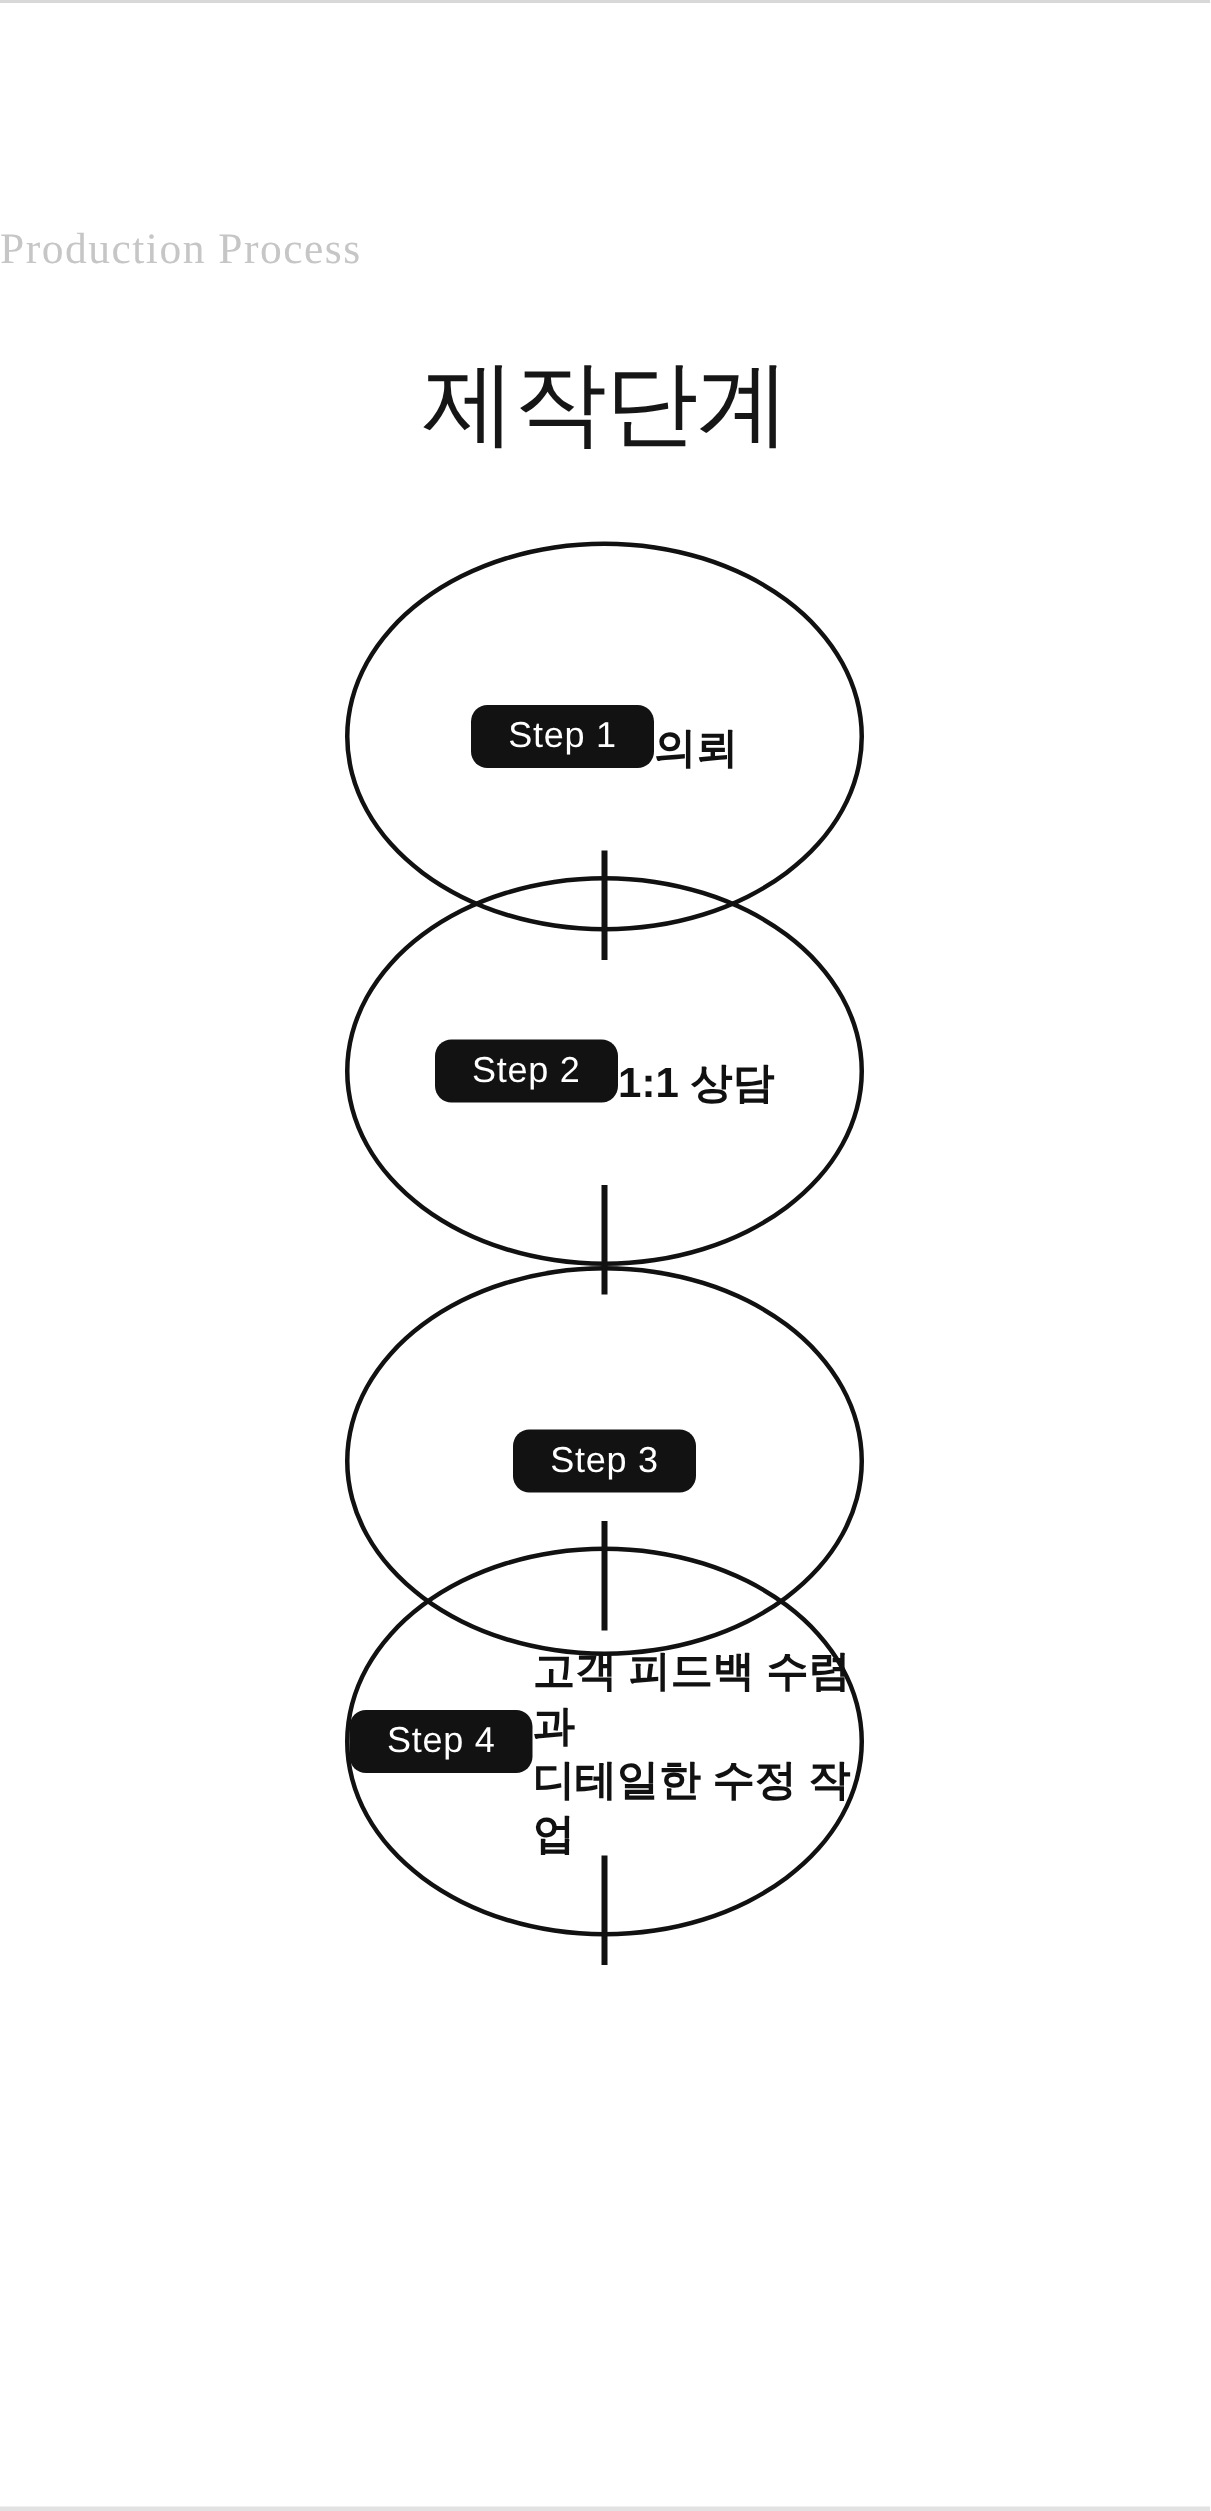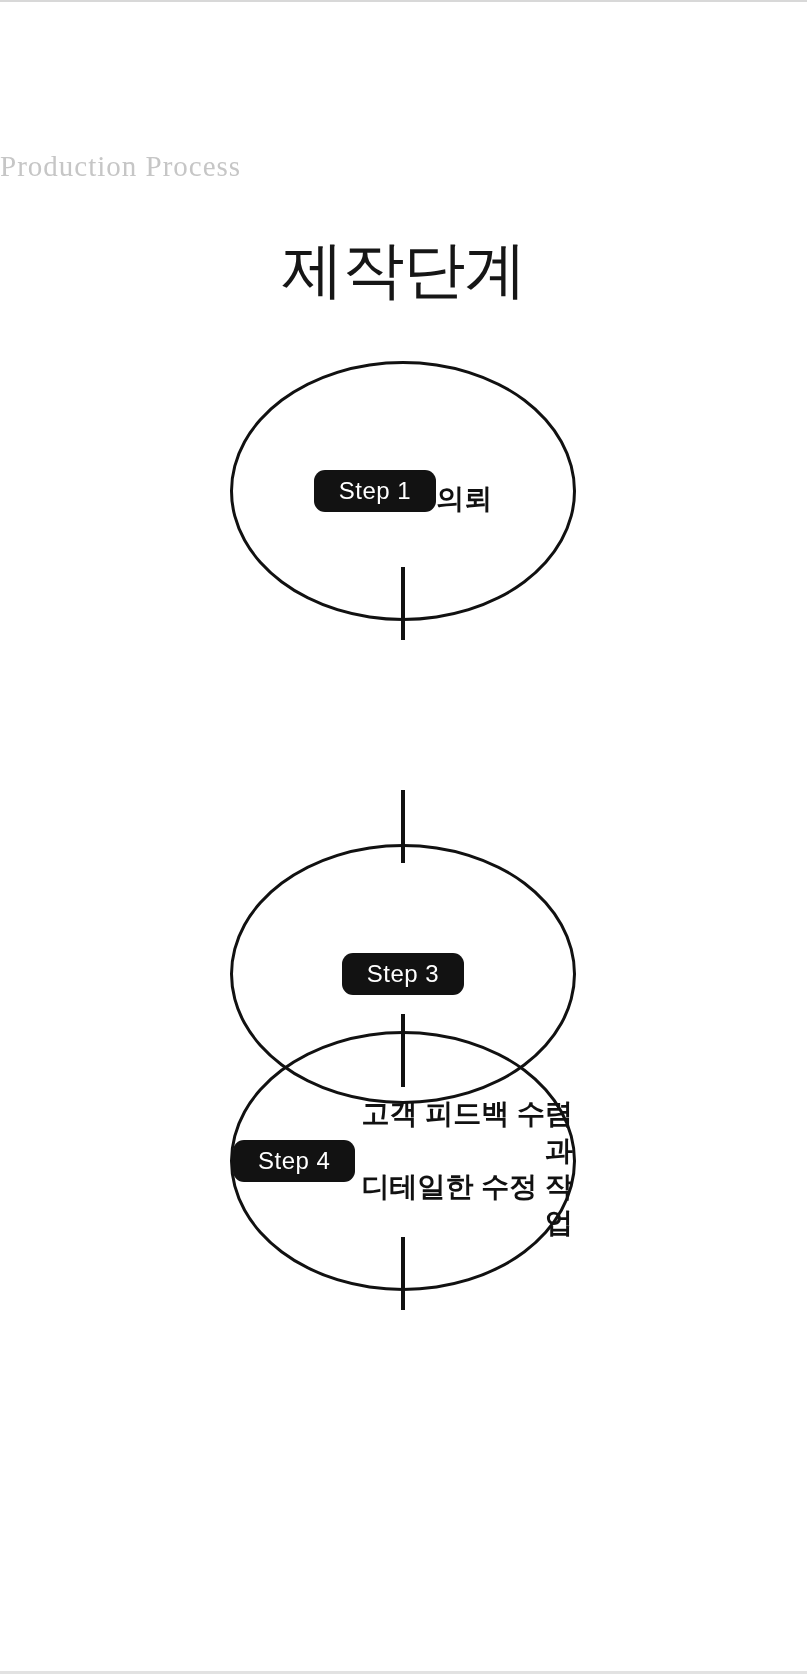--- a/index.html
+++ b/index.html
@@ -75,21 +75,21 @@
     letter-spacing: 0.5px;
     padding: 7px 25px;
     border-radius: 11px;
     white-space: nowrap;
   }
   .step-text {
     margin-top: 16px;
     font-size: 28px;
     font-weight: 700;
     color: #111111;
-    text-align: right;
+    text-align: left;
     line-height: 1.3;
     white-space: pre-line;
   }
 </style>
 </head>
 <body>
 
 <div class="page">
 
   <div class="edge-top"></div>
@@ -98,20 +98,24 @@
 
   <h1 class="title">제작단계</h1>
 
   <div class="ellipse e1">
     <div class="step-badge">Step 1</div>
     <div class="step-text">의뢰</div>
   </div>
 
   <div class="connector c1"></div>
 
+  <div class="ellipse e2">
+    <div class="step-badge">Step 2</div>
+    <div class="step-text">1:1 상담</div>
+  </div>
 
   <div class="connector c2"></div>
 
   <div class="ellipse e3">
     <div class="step-badge">Step 3</div>
   </div>
 
   <div class="connector c3"></div>
 
   <div class="ellipse e4">

